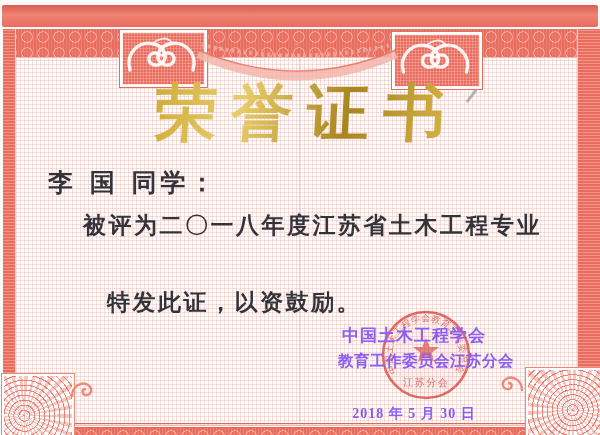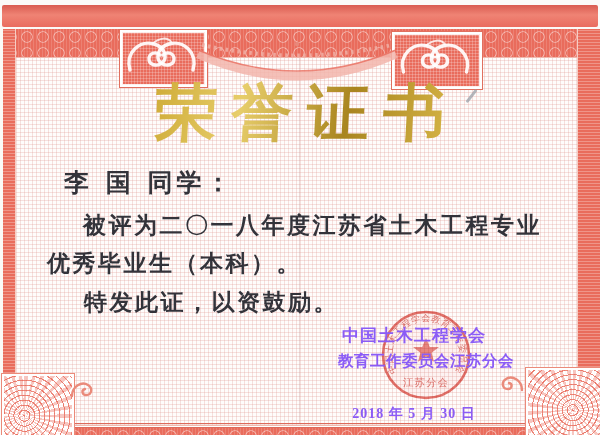--- a/index.html
+++ b/index.html
@@ -80,24 +80,24 @@
   .title{
     position:absolute;left:0;top:79px;width:600px;text-align:center;
     font-family:"DejaVu Serif", serif;font-weight:bold;
     font-size:62px;line-height:68px;letter-spacing:14px;text-indent:14px;
     transform:skewX(-3deg);
     background:linear-gradient(100deg,#8f6f16 0%,#caa52e 22%,#e7cd6a 40%,#a9851f 58%,#dcbb4c 78%,#96751a 100%);
     -webkit-background-clip:text;background-clip:text;
     color:transparent;
   }
   .ink{color:#33333a;font-weight:bold;position:absolute;white-space:nowrap;}
-  .name-line{left:48px;top:166px;font-size:25px;letter-spacing:4px;padding-left:16px;}
+  .name-line{left:48px;top:166px;font-size:25px;letter-spacing:4px;}
   .b1{left:83px;top:210px;font-size:23px;letter-spacing:2.5px;text-align:center;}
   .b2{left:47px;top:248px;font-size:23px;letter-spacing:2.5px;}
-  .b3{left:84px;top:287px;font-size:23px;letter-spacing:2.5px;}
+  .b3{left:84px;top:287px;font-size:23px;letter-spacing:2.5px;padding-left:23px;}
   .sig{position:absolute;left:284px;width:260px;text-align:center;color:#8b5cf6;
        font-family:"Liberation Serif","DejaVu Serif",serif;font-weight:600;white-space:nowrap;}
   .sig1{top:324px;font-size:17px;letter-spacing:1px;}
   .sig2{top:351px;font-size:15.5px;letter-spacing:0.5px;padding-left:12px;}
   .date{top:377px;font-size:14px;letter-spacing:1px;margin-top:28px;}
   .seal{position:absolute;left:379px;top:306px;width:94px;height:98px;
         mix-blend-mode:multiply;opacity:.85;}
   .pen-mark{position:absolute;left:470px;top:88px;width:3px;height:16px;background:#9aa0a8;
             border-radius:2px;transform:rotate(38deg);opacity:.75;}
 </style>
@@ -158,20 +158,19 @@
       <path id="sealArc" d="M17.6 66 A34 34 0 1 1 76.4 66" fill="none"></path>
     </defs>
     <text font-size="9" fill="#d8544c" letter-spacing="0.5" opacity=".9">
       <textPath href="#sealArc" startOffset="50%" text-anchor="middle">中国土木工程学会教育工作委员会</textPath>
     </text>
     <text x="47" y="80" font-size="10.5" letter-spacing="1" fill="#d8544c" text-anchor="middle" opacity=".9">江苏分会</text>
   </svg>
 
   <div class="ink name-line">李 国 同学：</div>
   <div class="ink b1">被评为二〇一八年度江苏省土木工程专业</div>
-  <div class="ink b2">优秀毕业生（本科）。</div>
   <div class="ink b3">特发此证，以资鼓励。</div>
 
   <div class="sig sig1">中国土木工程学会</div>
   <div class="sig sig2">教育工作委员会江苏分会</div>
   <div class="sig date">2018 年 5 月 30 日</div>
 
 </div>
 
 </body></html>

